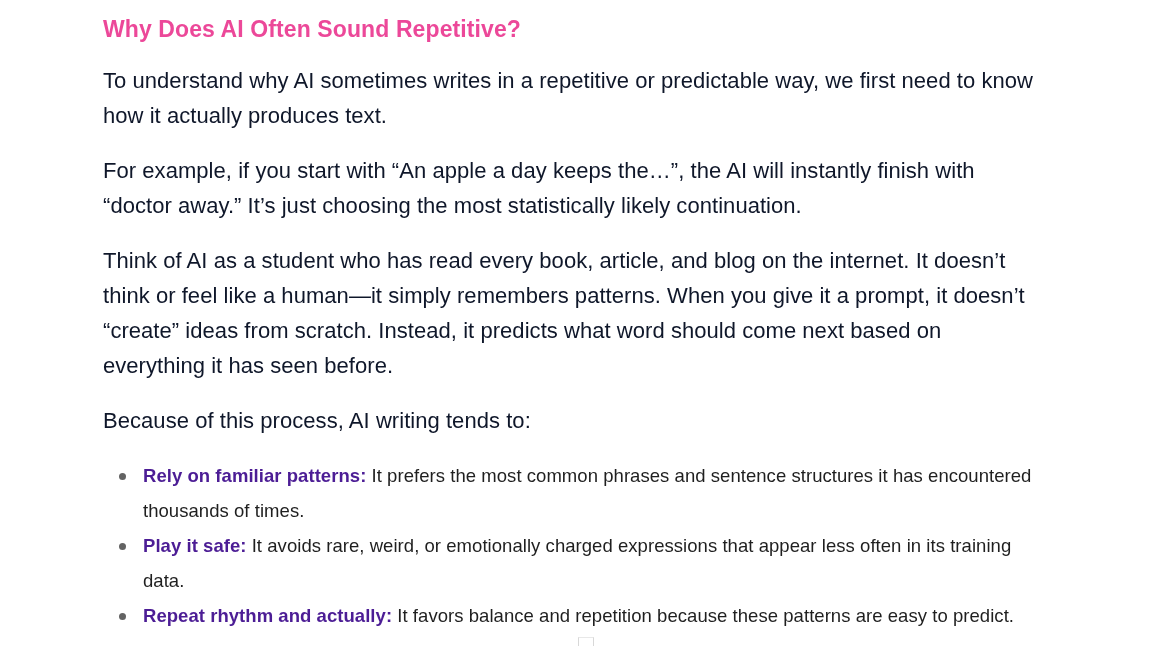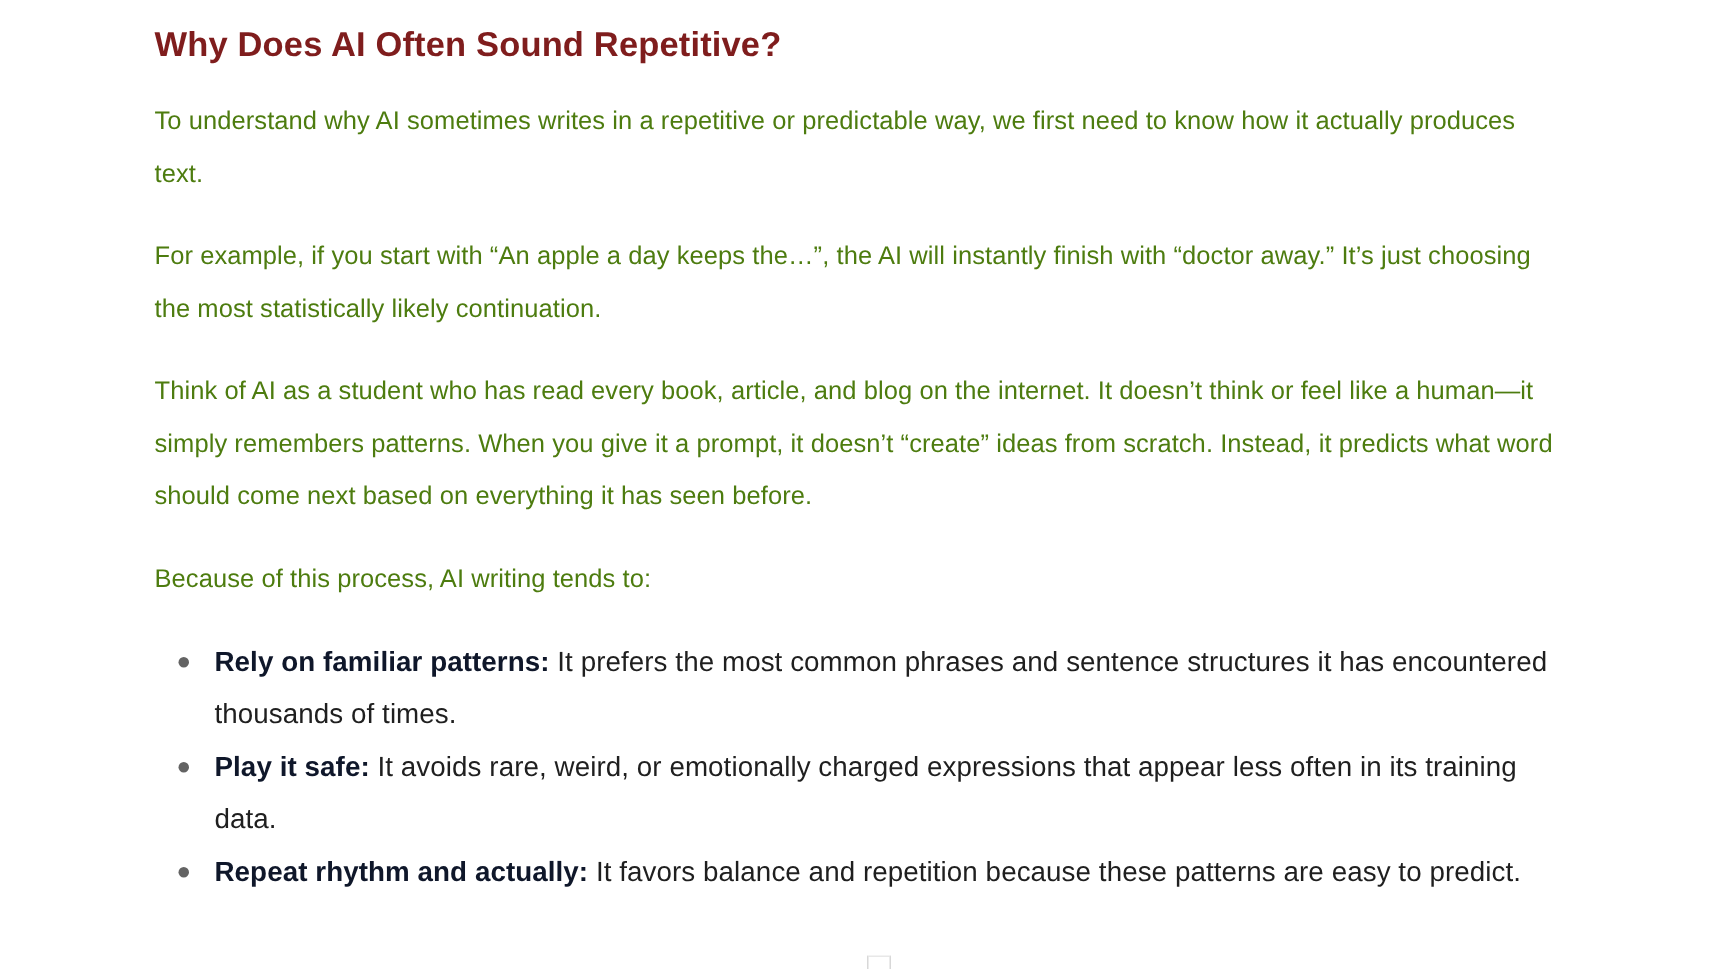--- a/index.html
+++ b/index.html
@@ -20,27 +20,27 @@
     height: 646px;
     background: #ffffff;
     box-sizing: border-box;
     padding: 14px 100px 0 103px;
   }
   .article-title {
     font-size: 23px;
     font-weight: bold;
     line-height: 1.35;
     letter-spacing: 0.1px;
-    color: #7f1d1d;
+    color: #ec4899;
     margin: 0 0 18px 0;
   }
   .para {
-    font-size: 17px;
+    font-size: 22px;
     line-height: 35px;
-    color: #4d7c0f;
+    color: #0f172a;
     margin: 0 0 20px 0;
     letter-spacing: 0.05px;
   }
   .para.wide-1 { max-width: 930px; }
   .para.wide-3 { max-width: 975px; }
   .bullet-list {
     list-style: none;
     margin: 0;
     padding: 0;
   }
@@ -58,21 +58,21 @@
     position: absolute;
     left: 16px;
     top: 15px;
     width: 7px;
     height: 7px;
     border-radius: 50%;
     background: #636363;
   }
   .bullet-item .lead {
     font-weight: bold;
-    color: #0f172a;
+    color: #4c1d95;
   }
   .bottom-hint {
     position: absolute;
     left: 578px;
     bottom: 0;
     width: 16px;
     height: 9px;
     border-left: 1px solid #d8d8d8;
     border-right: 1px solid #d8d8d8;
     border-top: 1px solid #e8e8e8;

